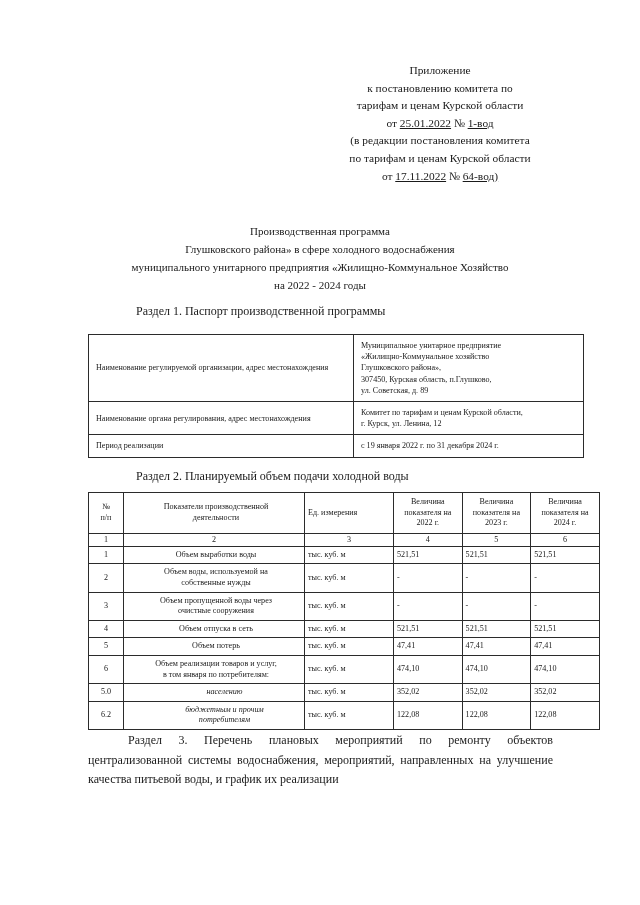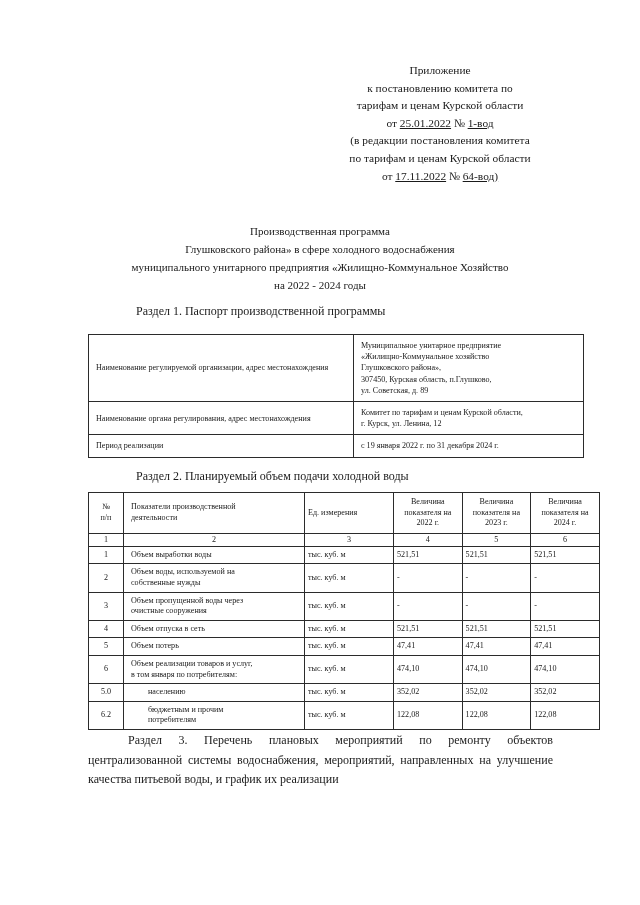--- a/index.html
+++ b/index.html
@@ -108,29 +108,29 @@
     width: 465px;
     font-size: 8.1px;
     line-height: 10.6px;
   }
   #volume-table td { padding: 3px 3px; }
   #volume-table thead td {
     text-align: center;
     padding: 4px 3px;
   }
   #volume-table td.c-num   { width: 28px;  text-align: center; }
-  #volume-table td.c-name  { width: 170px; text-align: left; padding-left: 7px; }
+  #volume-table td.c-name  { width: 170px; text-align: center; padding-left: 7px; }
   #volume-table td.c-unit  { width: 82px;  text-align: left; }
   #volume-table td.c-val   { width: 61.6px; }
   #volume-table tr.numrow td {
     text-align: center;
     padding: 1px 3px;
     line-height: 10px;
   }
-  #volume-table td.c-name.indent { padding-left: 24px; }
+  #volume-table td.c-name.indent { padding-left: 24px; font-style: italic; }
 </style>
 </head>
 <body>
 
 <div class="page">
 
   <div class="doc-header" id="doc-header">
       <div class="hline"><span>Приложение</span></div>
       <div class="hline"><span>к постановлению комитета по</span></div>
       <div class="hline"><span>тарифам и ценам Курской области</span></div>

